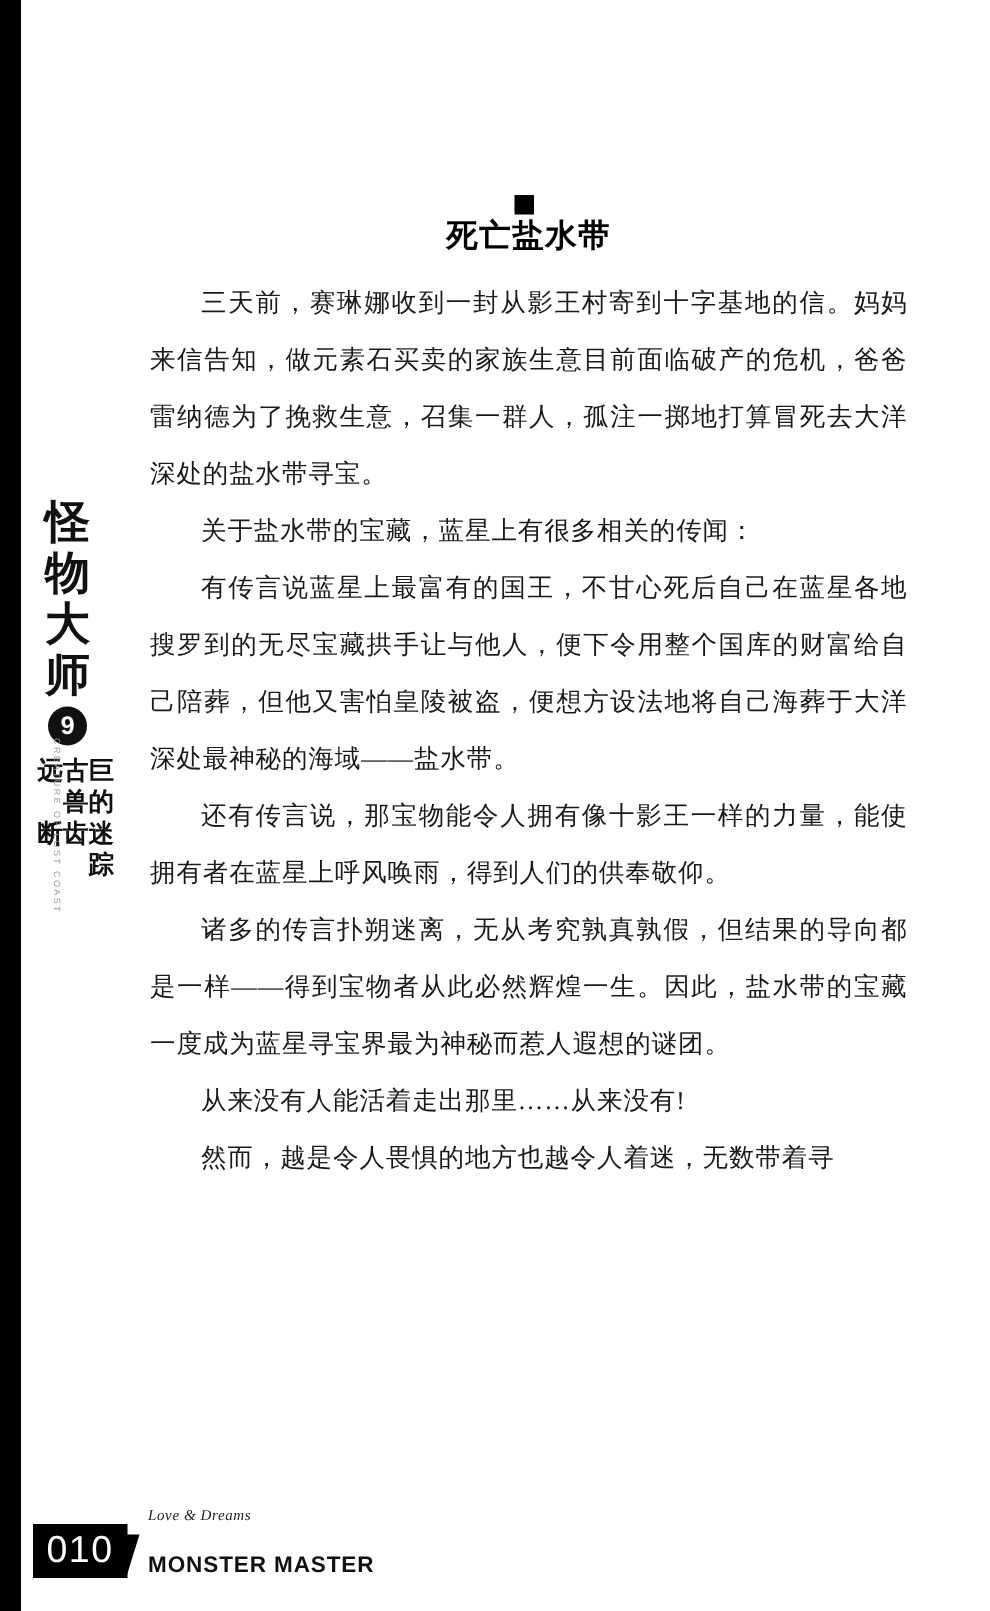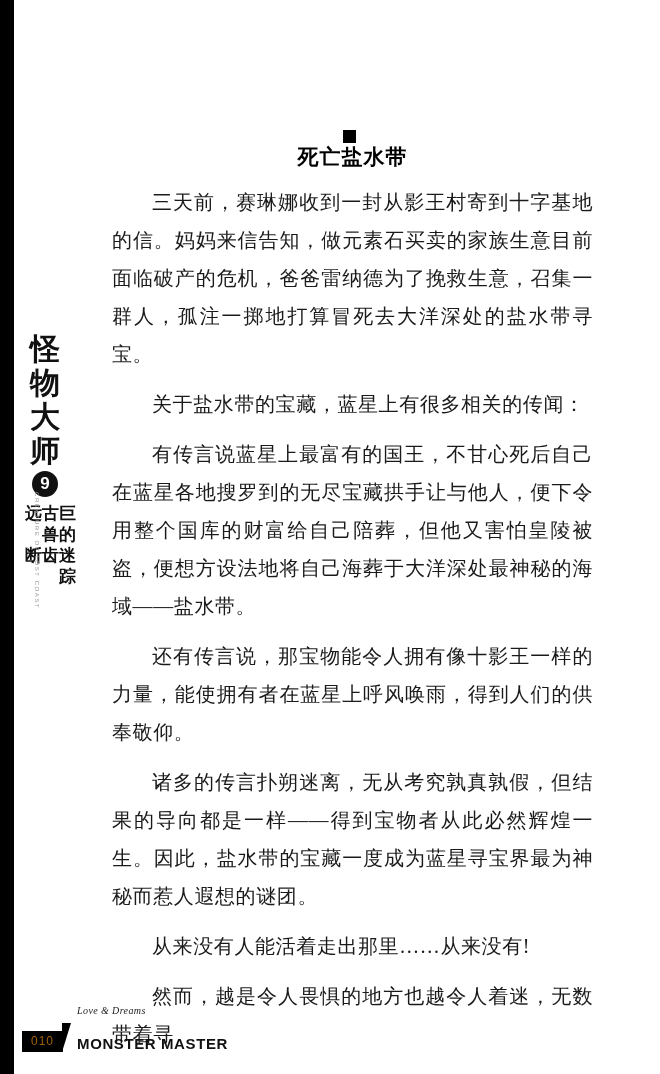--- a/index.html
+++ b/index.html
@@ -92,42 +92,42 @@
     flex-direction: column;
   }
   .heading .sq {
     display: inline-block;
     width: 13px;
     height: 13px;
     background: #000;
     margin-right: 7px;
   }
   p.para {
-    font-size: 20px;
+    font-size: 17px;
     line-height: 38px;
     color: #1a1a1a;
-    margin: 12px;
+    margin: 0;
     text-indent: 2em;
     text-align: justify;
     letter-spacing: 0.6px;
   }
 
   
   .footer {
     position: absolute;
     left: 22px;
     bottom: 22px;
     display: flex;
     align-items: flex-end;
   }
   .footer .pagebox {
     background: #000;
-    color: #a16207;
+    color: #ffffff;
     font-family: "Liberation Sans", sans-serif;
-    font-size: 12px;
+    font-size: 25px;
     padding: 3px 9px 4px 9px;
     letter-spacing: 1px;
   }
   .footer .slash {
     width: 0;
     height: 0;
     border-left: 9px solid #000;
     border-bottom: 29px solid transparent;
     margin-left: -1px;
   }

